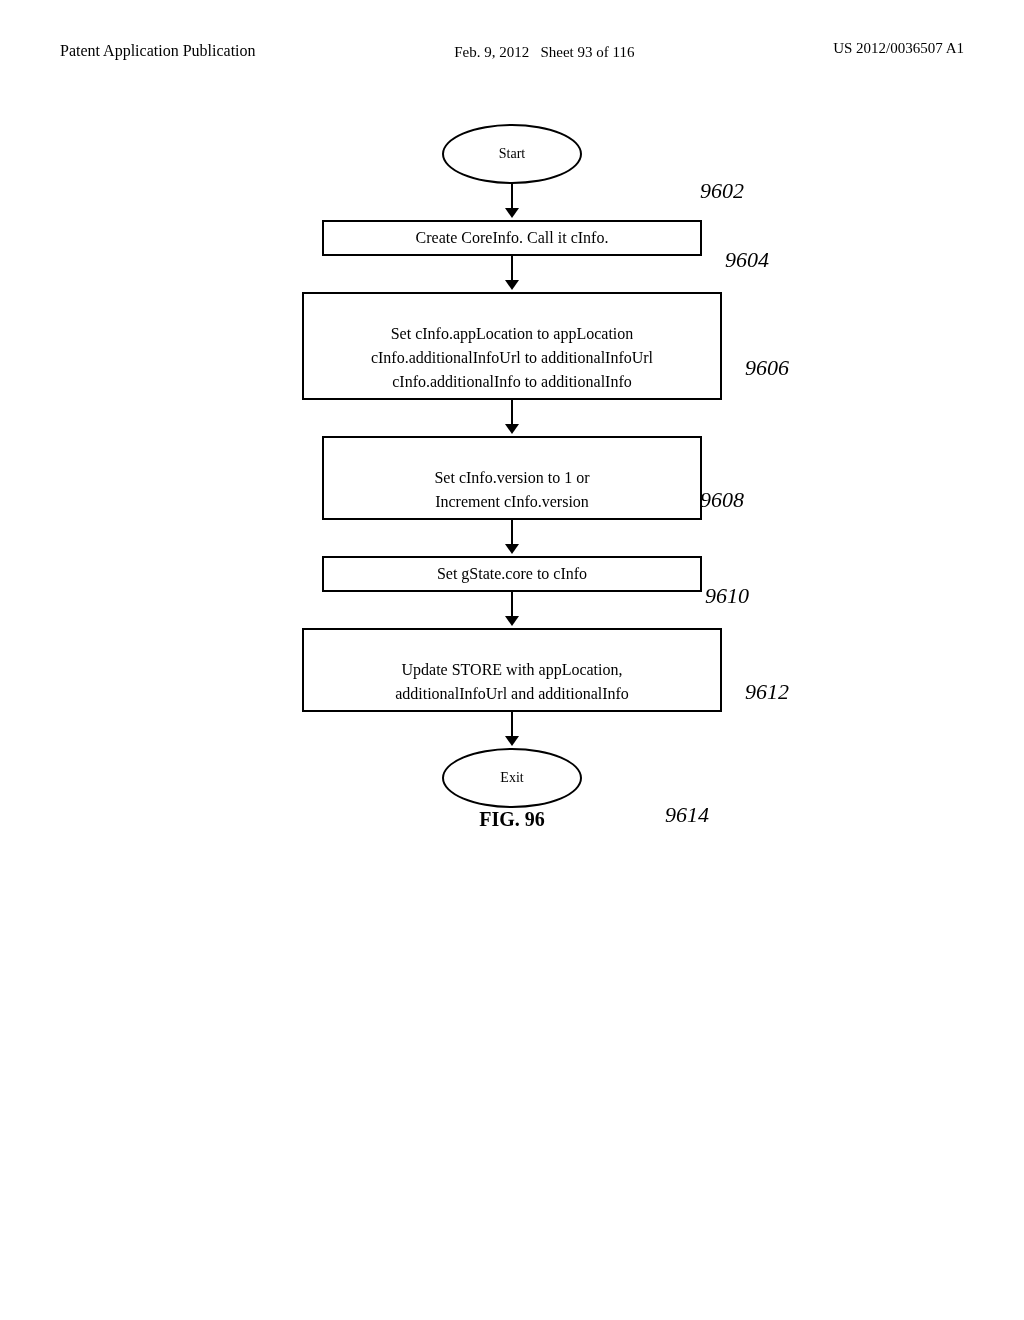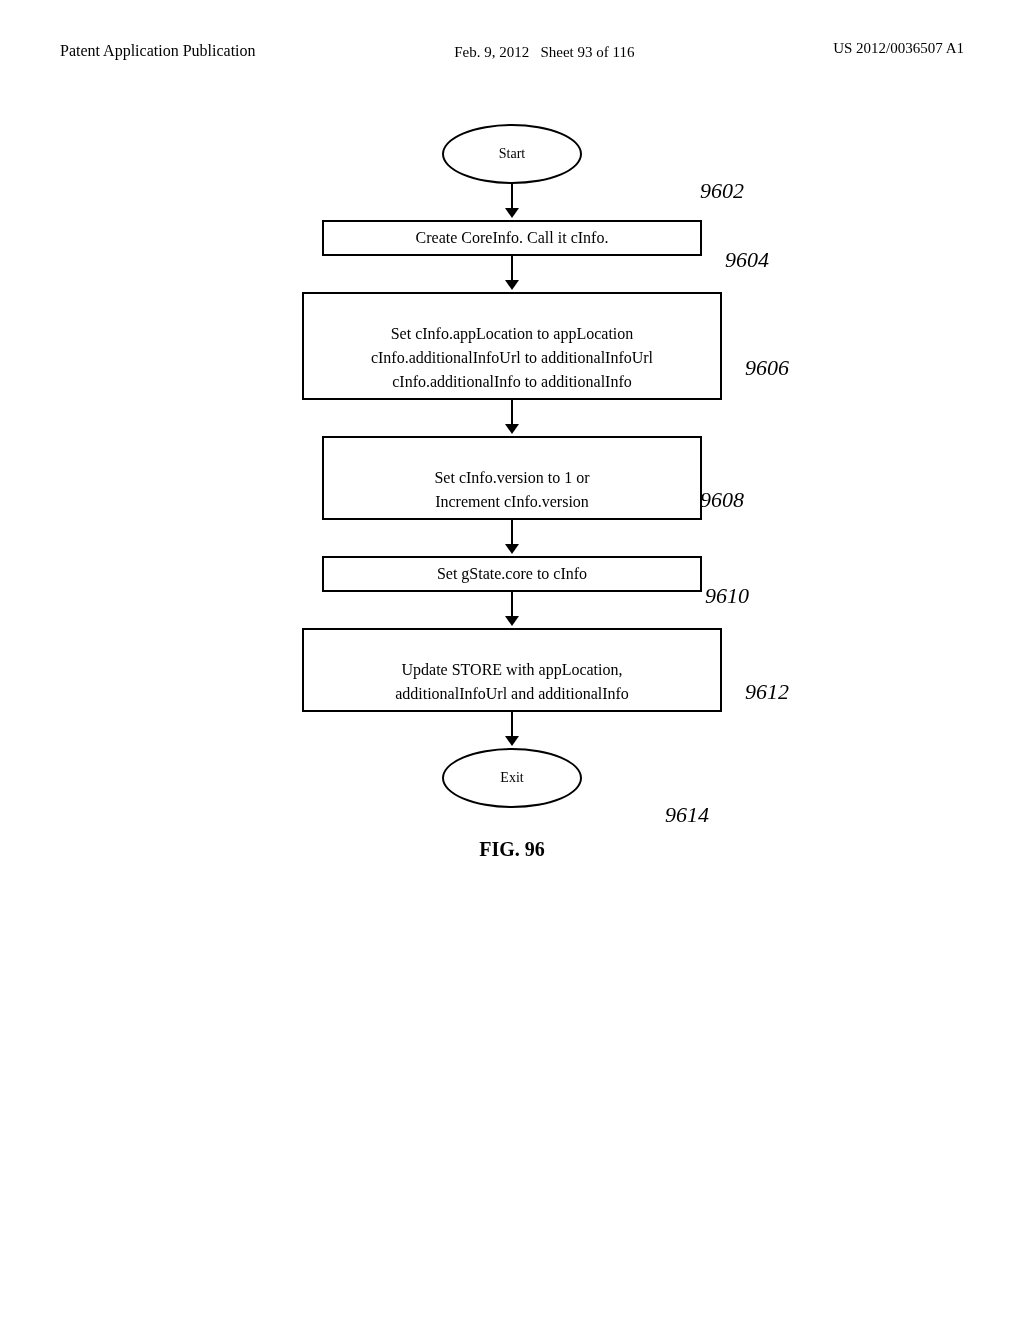--- a/index.html
+++ b/index.html
@@ -109,21 +109,20 @@
       width: 0;
       height: 0;
       border-left: 7px solid transparent;
       border-right: 7px solid transparent;
       border-top: 10px solid #000;
     }
     .fig-label {
       text-align: left;
       font-size: 20px;
       font-weight: bold;
-      margin-top: 30px;
     }
   </style>
 </head>
 <body>
 
 <div class="page">
   <div class="header">
     <div class="header-left">Patent Application Publication</div>
     <div class="header-center">
       <span>Feb. 9, 2012</span>&nbsp;&nbsp;

